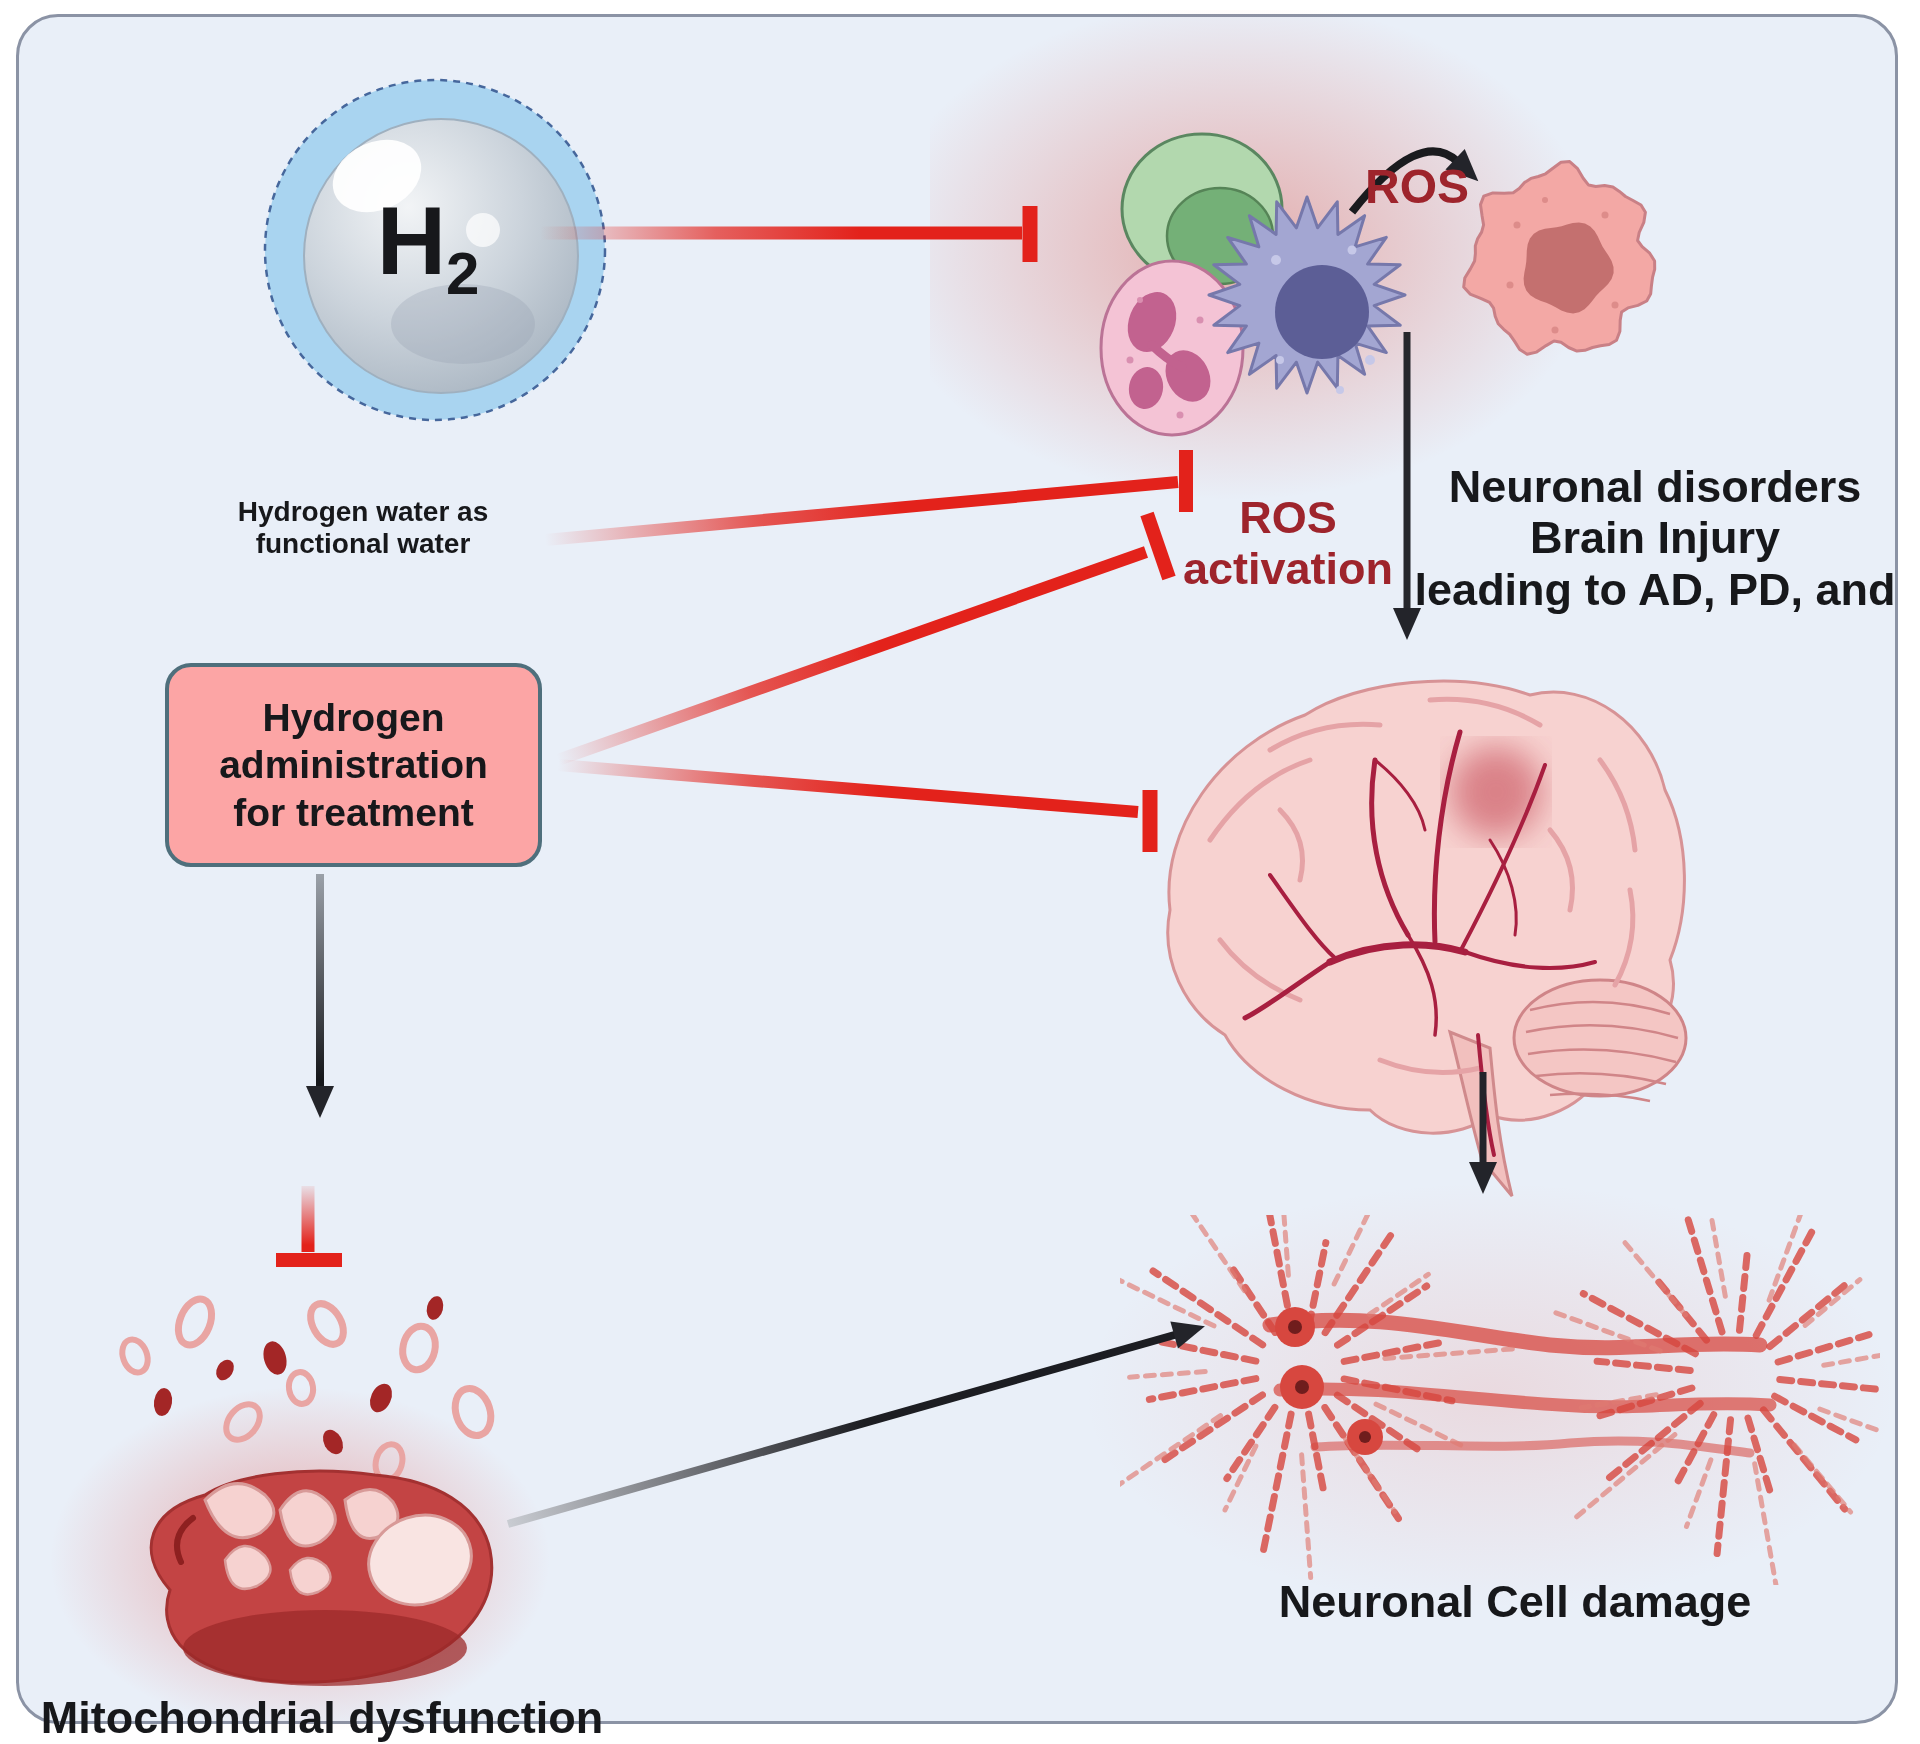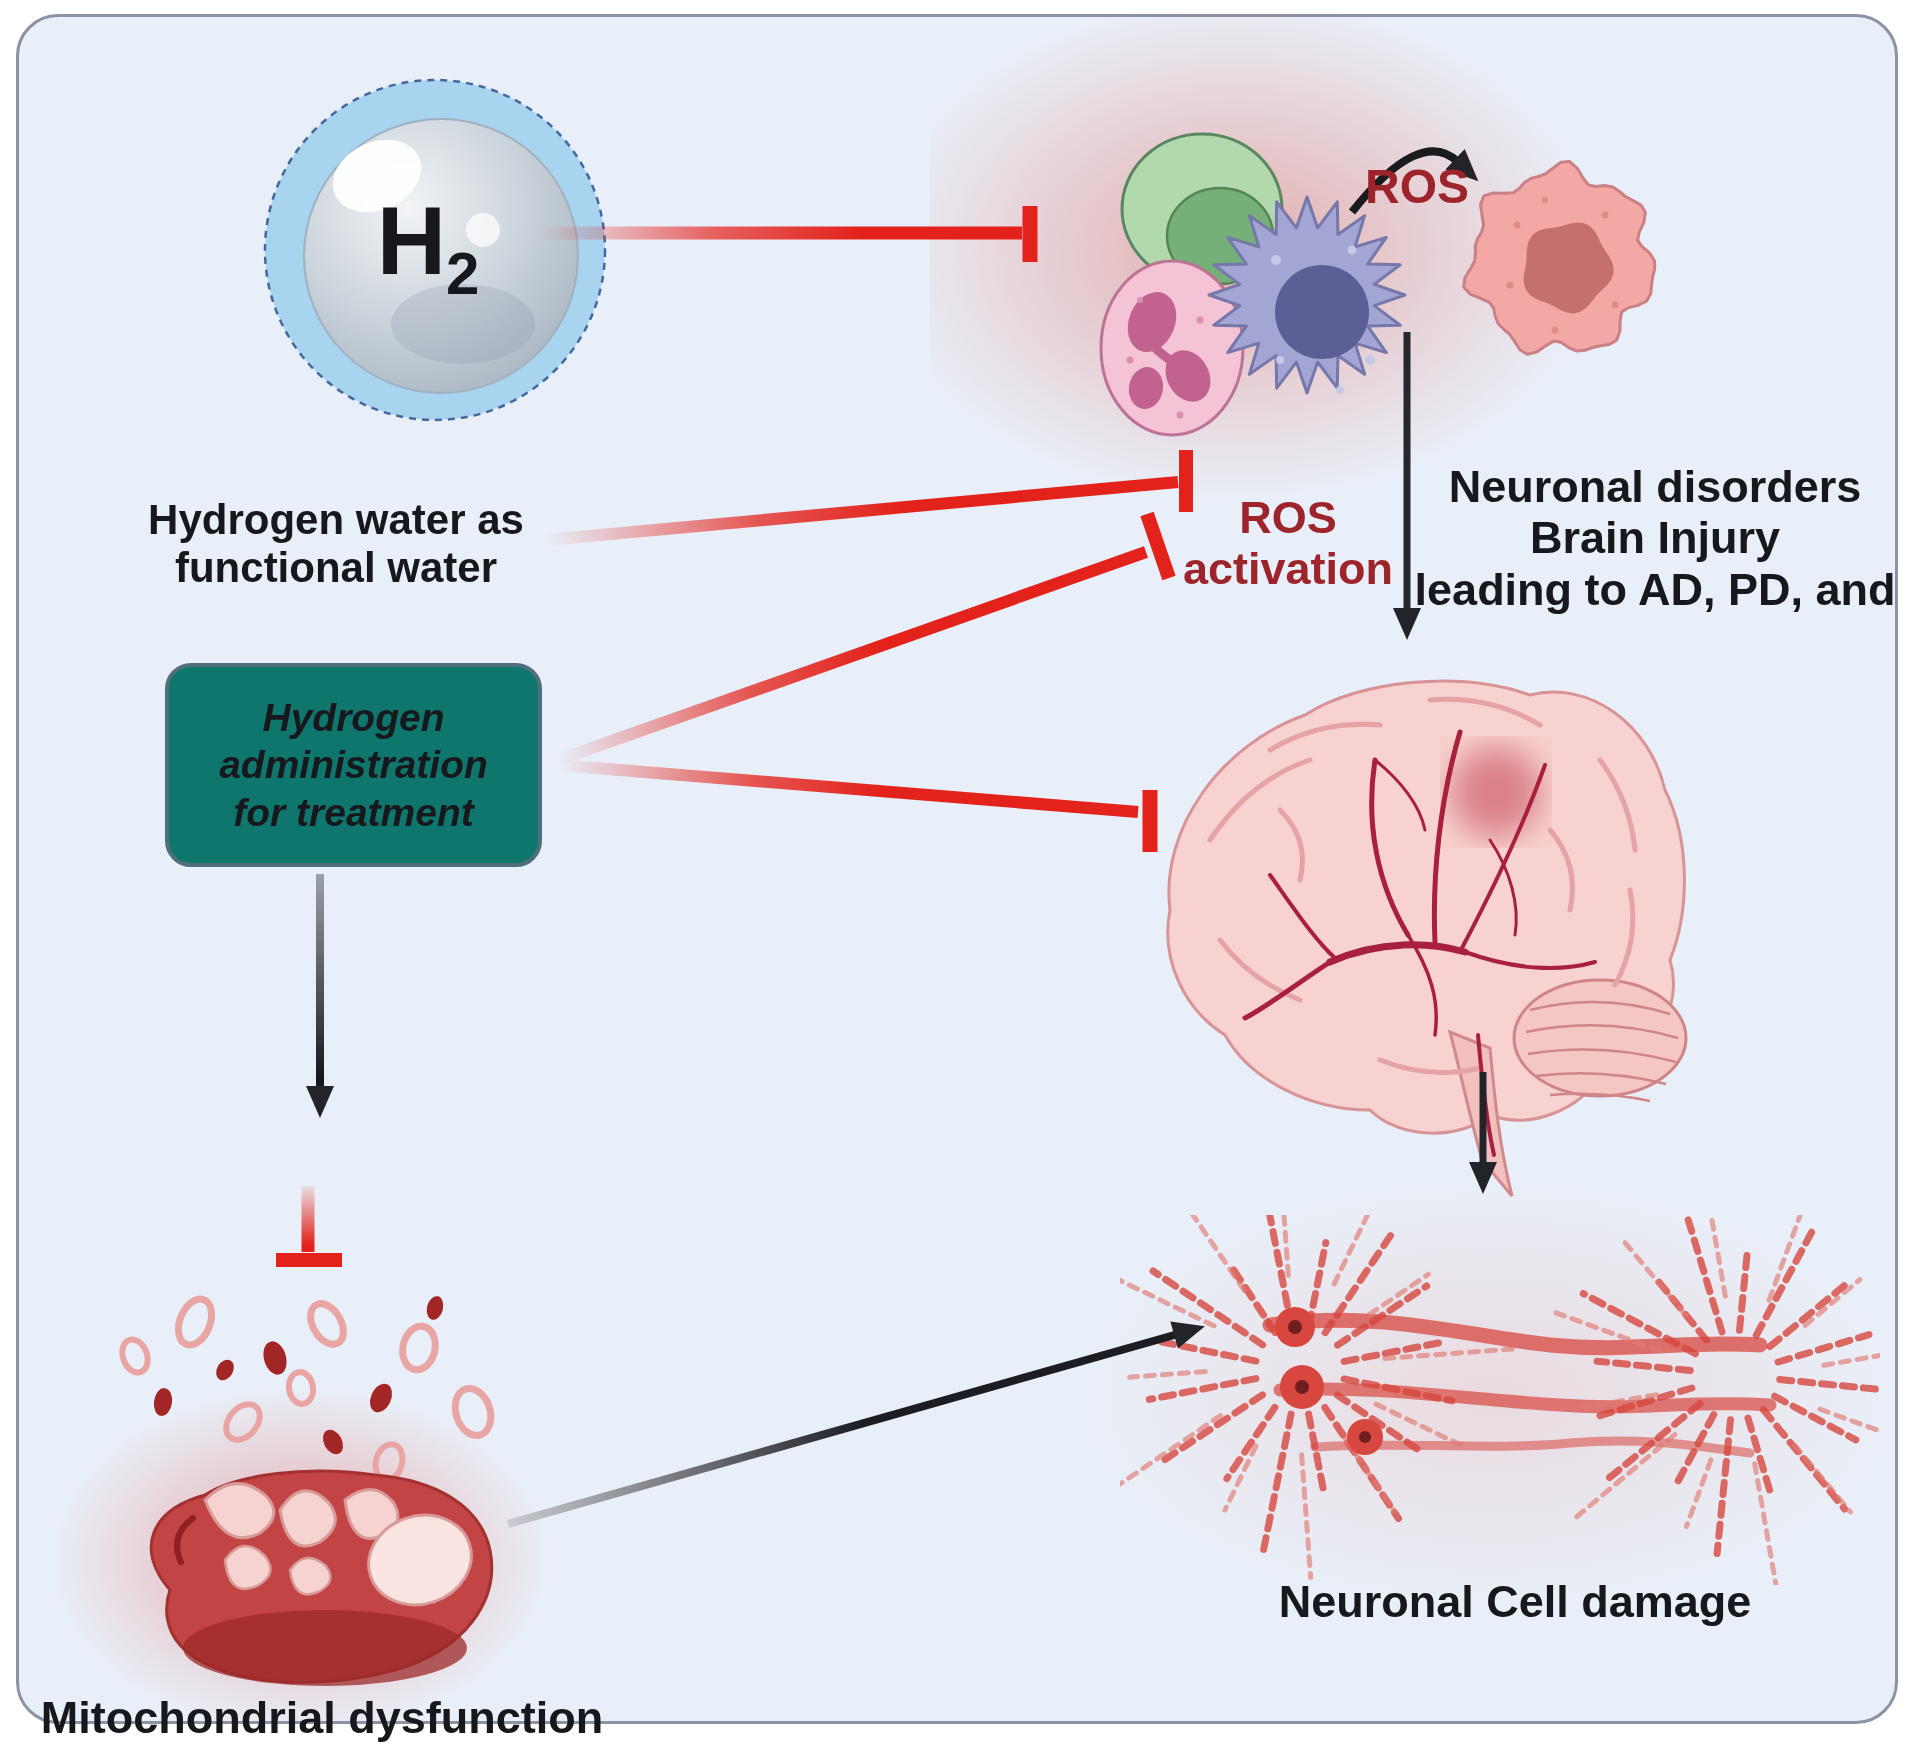--- a/index.html
+++ b/index.html
@@ -11,30 +11,30 @@
   .glow-cluster{left:930px;top:10px;width:680px;height:500px;
     background:radial-gradient(ellipse at 45% 48%, rgba(222,100,90,.48), rgba(222,100,90,0) 68%);}
   .glow-mito{left:40px;top:1380px;width:520px;height:360px;
     background:radial-gradient(ellipse at center, rgba(224,60,50,.40), rgba(224,60,50,0) 68%);}
   .glow-neuron{left:1080px;top:1180px;width:820px;height:430px;
     background:radial-gradient(ellipse at center, rgba(236,120,110,.18), rgba(236,120,110,0) 70%);}
   .illus{position:absolute;}
   .arrows{position:absolute;left:0;top:0;z-index:6;}
   .label{position:absolute;z-index:8;font-weight:700;color:#17181b;text-align:center;
          transform:translateX(-50%);line-height:1.14;white-space:nowrap;}
-  .lab-sm{font-size:42px;}
+  .lab-sm{font-size:28px;margin-left:27px;}
   .lab-md{font-size:45px;}
   .dark-red{color:#9e242c;margin-top:44px;}
   .h2-text{position:absolute;left:428px;top:252px;transform:translate(-50%,-54%);z-index:8;
            font-weight:700;color:#17181b;font-size:96px;}
   .h2-text sub{font-size:60px;}
   .treat-box{position:absolute;left:165px;top:663px;width:377px;height:204px;z-index:7;
-             background:#0f766e;border:4px solid #4f6f7c;border-radius:26px;box-sizing:border-box;
+             background:#fca5a5;border:4px solid #4f6f7c;border-radius:26px;box-sizing:border-box;
              display:flex;flex-direction:column;align-items:center;justify-content:center;
-             font-weight:700;font-size:39px;color:#17181b;line-height:1.22;font-style:italic;}
+             font-weight:700;font-size:39px;color:#17181b;line-height:1.22;}
   .frag{stroke:#d7473f;stroke-width:7;stroke-dasharray:12 9;stroke-linecap:round;opacity:.8;}
   .frag2{stroke:#e07b72;stroke-width:5;stroke-dasharray:9 8;stroke-linecap:round;opacity:.65;}
   .gyri{fill:none;stroke:#e5a3a6;stroke-width:5;stroke-linecap:round;}
   .vessel{fill:none;stroke:#a81f40;stroke-linecap:round;}
   .cereb{fill:none;stroke:#d08588;stroke-width:2.5;}
 </style>
 </head>
 <body>
 
 <div class="canvas">

